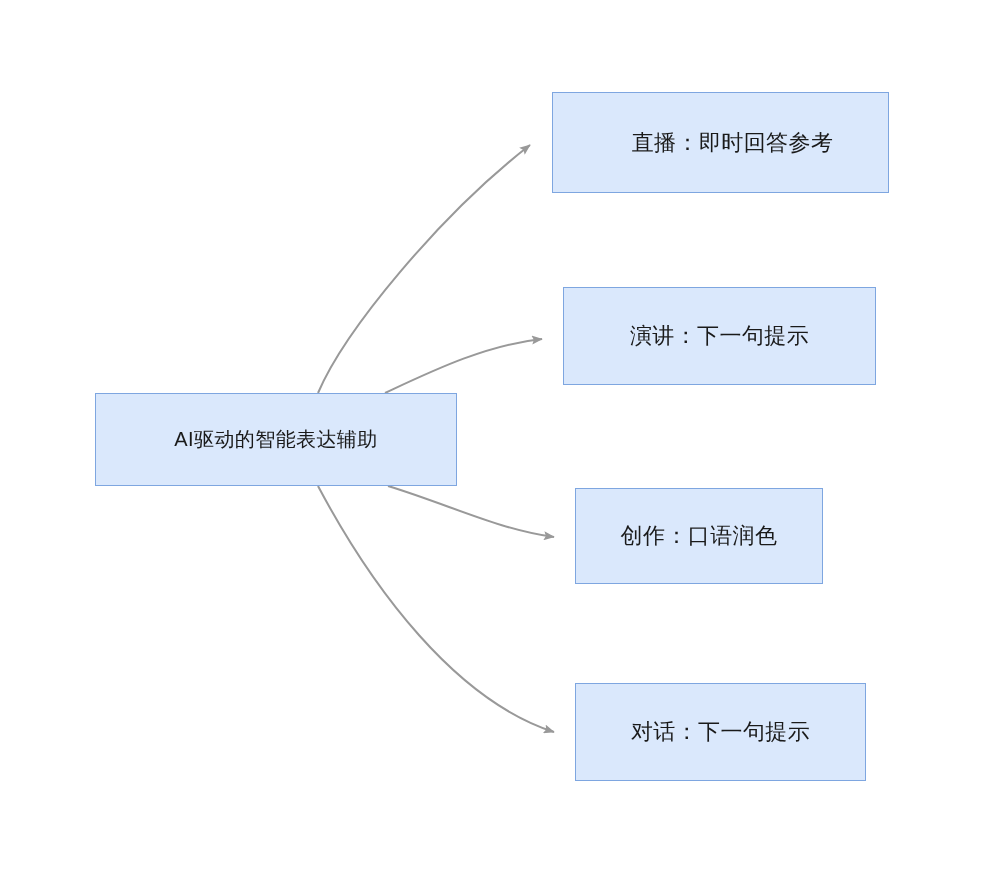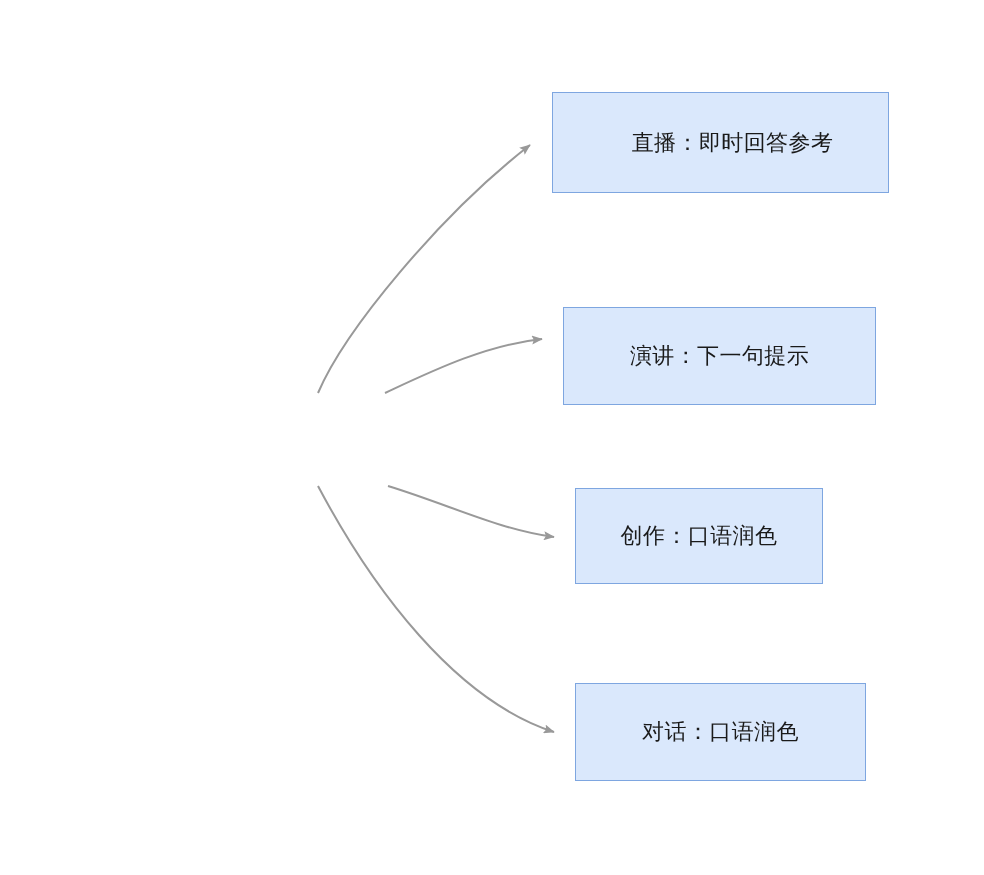--- a/index.html
+++ b/index.html
@@ -55,21 +55,21 @@
   }
   #node-child-0 {
     left: 552px;
     top: 92px;
     width: 337px;
     height: 101px;
     padding-left: 24px;
   }
   #node-child-1 {
     left: 563px;
-    top: 307px;
+    top: 287px;
     width: 313px;
     height: 98px;
   }
   #node-child-2 {
     left: 575px;
     top: 488px;
     width: 248px;
     height: 96px;
   }
   #node-child-3 {
@@ -101,30 +101,33 @@
 
     <g>
       <path d="M388,486 C450,505 500,530 554,537" fill="none" stroke="#999999" stroke-width="2" marker-end="url(#arrowhead)"></path>
     </g>
 
     <g>
       <path d="M318,486 C372,588 455,700 554,732" fill="none" stroke="#999999" stroke-width="2" marker-end="url(#arrowhead)"></path>
     </g>
   </svg>
 
+  <div class="node root" id="node-root">
+    <span class="node-label">AI驱动的智能表达辅助</span>
+  </div>
 
   <div class="node" id="node-child-0">
     <span class="node-label">直播：即时回答参考</span>
   </div>
 
   <div class="node" id="node-child-1">
     <span class="node-label">演讲：下一句提示</span>
   </div>
 
   <div class="node" id="node-child-2">
     <span class="node-label">创作：口语润色</span>
   </div>
 
   <div class="node" id="node-child-3">
-    <span class="node-label">对话：口语润色</span>
+    <span class="node-label">对话：下一句提示</span>
   </div>
 
 </div>
 
 </body></html>

